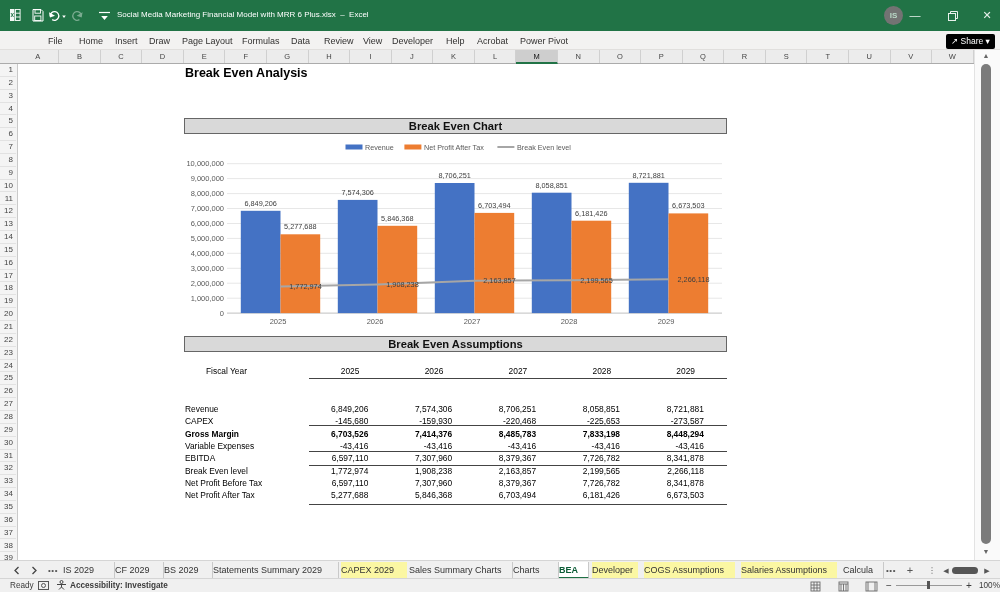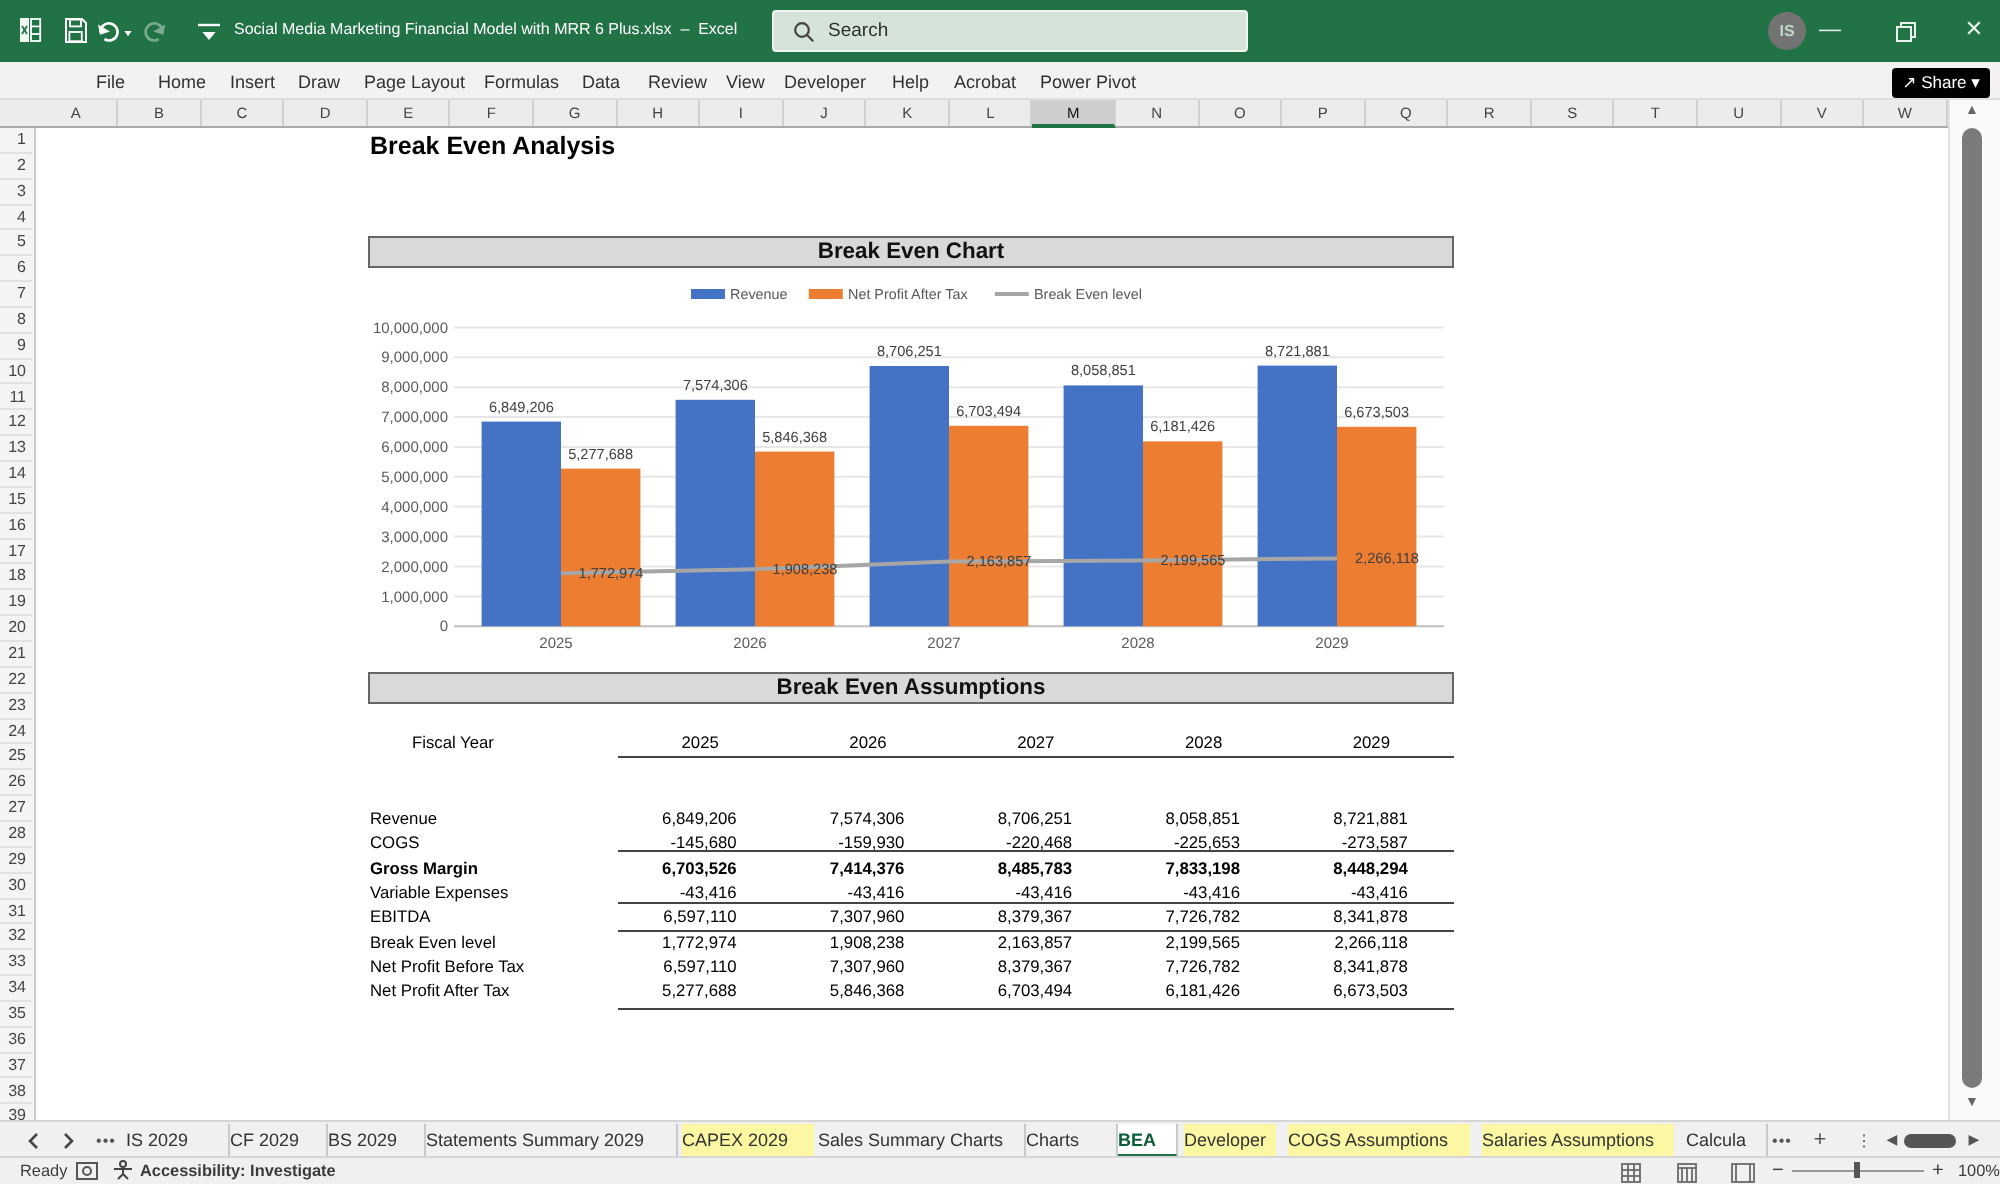--- a/index.html
+++ b/index.html
@@ -72,26 +72,20 @@
     <g transform="translate(72,10)" opacity="0.4">
       <path d="M9.4 6.2 A4.3 4.3 0 1 0 7.4 9.6" fill="none" stroke="#fff" stroke-width="1.3"></path>
       <path d="M10.6 2.2 L9.6 7.4 L4.6 5.8 Z" fill="#fff"></path>
     </g>
     <g transform="translate(99,11)">
       <line x1="0" y1="1.5" x2="11" y2="1.5" stroke="#fff" stroke-width="1.2"></line>
       <path d="M2.2 5 h6.6 l-3.3 4 Z" fill="#fff"></path>
     </g>
   </svg>
   <div id="titletext">Social Media Marketing Financial Model with MRR 6 Plus.xlsx&nbsp;&nbsp;–&nbsp;&nbsp;Excel</div>
-  <div id="searchbox">Search
-    <svg class="abs" style="left:9px;top:4px" width="12" height="12" viewBox="0 0 12 12">
-        <circle cx="5" cy="5" r="3.4" fill="none" stroke="#444" stroke-width="1.1"></circle>
-        <line x1="7.6" y1="7.6" x2="10.6" y2="10.6" stroke="#444" stroke-width="1.1"></line>
-      </svg>
-  </div>
   <div id="avatar">IS</div>
   <div class="wbtn" style="left:898px">—</div>
   <svg class="abs" style="left:948px;top:11px" width="10" height="10" viewBox="0 0 10 10" fill="none" stroke="#e8f1ec">
       <rect x="0.5" y="2.5" width="7" height="7"></rect>
       <path d="M2.5 2.5 v-2 h7 v7 h-2"></path>
     </svg>
   <div class="wbtn" style="left:970px">✕</div>
 </div>
 <div id="ribbon">
   <div class="rtab" style="left:12px">File</div>
@@ -246,21 +240,21 @@
 <div class="tcell tc" style="left:392.0px;top:364.5px;width:84px;">2026</div>
 <div class="tcell tc" style="left:475.9px;top:364.5px;width:84px;">2027</div>
 <div class="tcell tc" style="left:559.8px;top:364.5px;width:84px;">2028</div>
 <div class="tcell tc" style="left:643.7px;top:364.5px;width:84px;">2029</div>
 <div class="tcell" style="left:185px;top:403.0px;width:150px;">Revenue</div>
 <div class="tcell tr" style="left:288.3px;top:403.0px;width:80px;">6,849,206</div>
 <div class="tcell tr" style="left:372.2px;top:403.0px;width:80px;">7,574,306</div>
 <div class="tcell tr" style="left:456.1px;top:403.0px;width:80px;">8,706,251</div>
 <div class="tcell tr" style="left:540.0px;top:403.0px;width:80px;">8,058,851</div>
 <div class="tcell tr" style="left:623.9px;top:403.0px;width:80px;">8,721,881</div>
-<div class="tcell" style="left:185px;top:415.3px;width:150px;">COGS</div>
+<div class="tcell" style="left:185px;top:415.3px;width:150px;">CAPEX</div>
 <div class="tcell tr" style="left:288.3px;top:415.3px;width:80px;">-145,680</div>
 <div class="tcell tr" style="left:372.2px;top:415.3px;width:80px;">-159,930</div>
 <div class="tcell tr" style="left:456.1px;top:415.3px;width:80px;">-220,468</div>
 <div class="tcell tr" style="left:540.0px;top:415.3px;width:80px;">-225,653</div>
 <div class="tcell tr" style="left:623.9px;top:415.3px;width:80px;">-273,587</div>
 <div class="tcell" style="left:185px;top:427.7px;width:150px;font-weight:bold;">Gross Margin</div>
 <div class="tcell tr" style="left:288.3px;top:427.7px;width:80px;font-weight:bold;">6,703,526</div>
 <div class="tcell tr" style="left:372.2px;top:427.7px;width:80px;font-weight:bold;">7,414,376</div>
 <div class="tcell tr" style="left:456.1px;top:427.7px;width:80px;font-weight:bold;">8,485,783</div>
 <div class="tcell tr" style="left:540.0px;top:427.7px;width:80px;font-weight:bold;">7,833,198</div>

